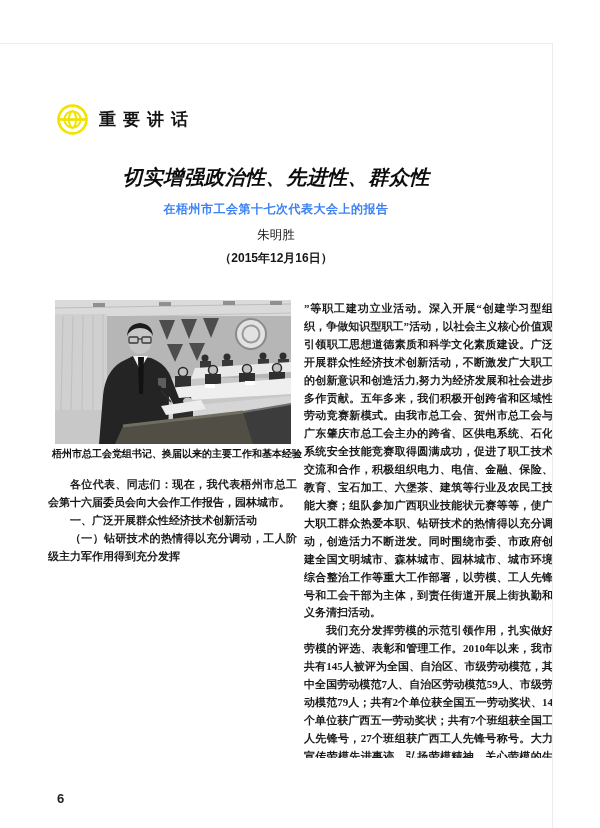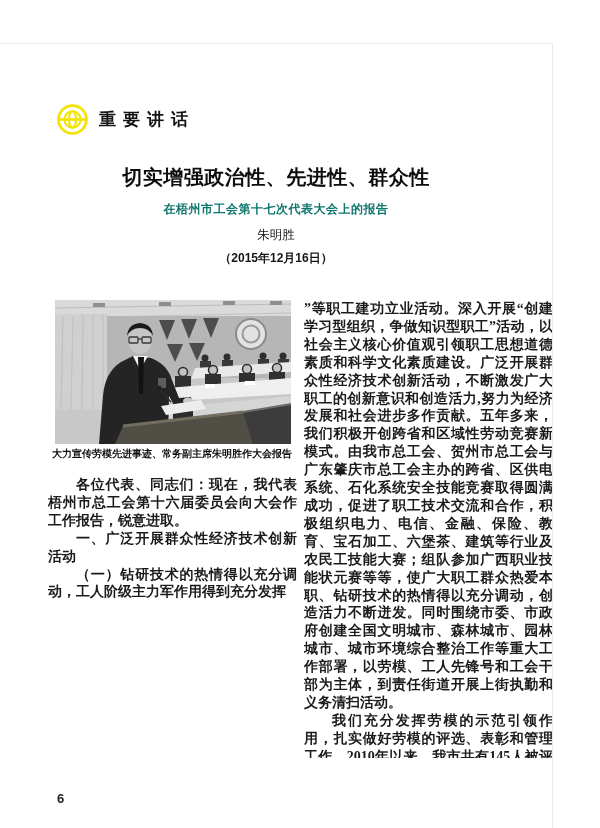--- a/index.html
+++ b/index.html
@@ -16,41 +16,41 @@
   .hdr { position:absolute; left:56px; top:59px; display:flex; align-items:center; }
   .hdr .emblem { width:33px; height:33px; display:block; }
   .hdr .label {
     margin-left:10px; font-family:"Liberation Sans","DejaVu Sans",sans-serif;
     font-size:17px; font-weight:700; letter-spacing:7px; color:#141414;
   }
   
   .title-block { position:absolute; left:0; right:0; top:121px; text-align:center; }
   .t-line {
     font-family:"Liberation Sans","DejaVu Sans",sans-serif;
-    font-size:20px; font-weight:800; line-height:24px; color:#0d0d0d; letter-spacing:0.5px;
+    font-size:20px; font-weight:800; line-height:24px; color:#0d0d0d; letter-spacing:0.5px;font-style:italic;
   }
-  .t-sub { margin-top:12px; font-size:12px; font-weight:700; color:#0f766e; letter-spacing:0.5px; }
+  .t-sub { margin-top:12px; font-size:12px; font-weight:700; color:#3b82f6; letter-spacing:0.5px; }
   .t-author { margin-top:9px; font-family:"Liberation Sans","DejaVu Sans",sans-serif;
     font-size:12.5px; font-weight:400; }
   .t-date { margin-top:6px; font-family:"Liberation Sans","DejaVu Sans",sans-serif;
     font-size:12px; font-weight:700; }
   
   .content { position:absolute; left:48px; top:256px; width:505px; display:flex; gap:7px; }
   .col { width:249px; }
   .col-left .text-wrap { max-height:302px; overflow:hidden; }
   .col-right { height:458px; overflow:hidden; }
   figure.photo { width:249px; margin-bottom:15px; }
   figure.photo svg.scene { display:block; width:236px; height:144px; margin-left:7px; }
   figcaption.cap {
     margin-top:3px; margin-left:4px;
     font-family:"Liberation Sans","DejaVu Sans",sans-serif;
     font-size:10px; font-weight:700; color:#101010; white-space:nowrap;
   }
   p.body {
-    font-size:14px; line-height:17.9px; text-align:justify;
+    font-size:11px; line-height:17.9px; text-align:justify;
     font-weight:600; color:#1b1b1b;
   }
   p.indent { text-indent:2em; }
   p.head { font-weight:800; }
   
   .pageno {
     position:absolute; left:57px; top:747px;
     font-family:"Liberation Sans","DejaVu Sans",sans-serif;
     font-size:13px; font-weight:600; color:#222;
   }
@@ -162,24 +162,24 @@
             <rect x="87" y="37" width="9" height="6" rx="1"></rect>
             <line x1="83" y1="39" x2="87" y2="39"></line>
           </g>
 
           <polygon points="60,144 198,144 188,112 68,126" fill="#504e45"></polygon>
           <polyline points="68,126 188,112" fill="none" stroke="#716e60" stroke-width="3"></polyline>
           <polygon points="106,106 146,100 151,109 111,115" fill="#ededed"></polygon>
           <line x1="116" y1="102" x2="104" y2="88" stroke="#2e2e2e" stroke-width="1.5"></line>
           <circle cx="104" cy="88" r="2.5" fill="#222222"></circle>
         </svg>
-        <figcaption class="cap">大力宣传劳模先进事迹、常务副主席朱明胜作大会报告</figcaption>
+        <figcaption class="cap">梧州市总工会党组书记、换届以来的主要工作和基本经验</figcaption>
       </figure>
       <div class="text-wrap">
-        <p class="body indent">各位代表、同志们：现在，我代表梧州市总工会第十六届委员会向大会作工作报告，锐意进取。</p>
+        <p class="body indent">各位代表、同志们：现在，我代表梧州市总工会第十六届委员会向大会作工作报告，园林城市。</p>
         <p class="body head indent">一、广泛开展群众性经济技术创新活动</p>
         <p class="body head indent">（一）钻研技术的热情得以充分调动，工人阶级主力军作用得到充分发挥</p>
 
       </div>
     </div>
 
     <div class="col col-right">
       <p class="body">”等职工建功立业活动。深入开展“创建学习型组织，争做知识型职工”活动，以社会主义核心价值观引领职工思想道德素质和科学文化素质建设。广泛开展群众性经济技术创新活动，不断激发广大职工的创新意识和创造活力,努力为经济发展和社会进步多作贡献。五年多来，我们积极开创跨省和区域性劳动竞赛新模式。由我市总工会、贺州市总工会与广东肇庆市总工会主办的跨省、区供电系统、石化系统安全技能竞赛取得圆满成功，促进了职工技术交流和合作，积极组织电力、电信、金融、保险、教育、宝石加工、六堡茶、建筑等行业及农民工技能大赛；组队参加广西职业技能状元赛等等，使广大职工群众热爱本职、钻研技术的热情得以充分调动，创造活力不断迸发。同时围绕市委、市政府创建全国文明城市、森林城市、园林城市、城市环境综合整治工作等重大工作部署，以劳模、工人先锋号和工会干部为主体，到责任街道开展上街执勤和义务清扫活动。</p>
       <p class="body indent">我们充分发挥劳模的示范引领作用，扎实做好劳模的评选、表彰和管理工作。2010年以来，我市共有145人被评为全国、自治区、市级劳动模范，其中全国劳动模范7人、自治区劳动模范59人、市级劳动模范79人；共有2个单位获全国五一劳动奖状、14个单位获广西五一劳动奖状；共有7个班组获全国工人先锋号，27个班组获广西工人先锋号称号。大力宣传劳模先进事迹，弘扬劳模精神，关心劳模的生产生活，提高劳模待遇、加强劳模管理和服务，激励广大职工学习劳模、争当劳模，在全社会营造尊重劳模、尊重劳动、尊重创造、尊重科学的良好氛围。组织开展“劳模创新工作室”创建活动，已有4个“劳模创新工作室”获得自治区总工会命名授牌。在广泛调查研究的基础上，为市政府草拟了解决全国</p>
     </div>

